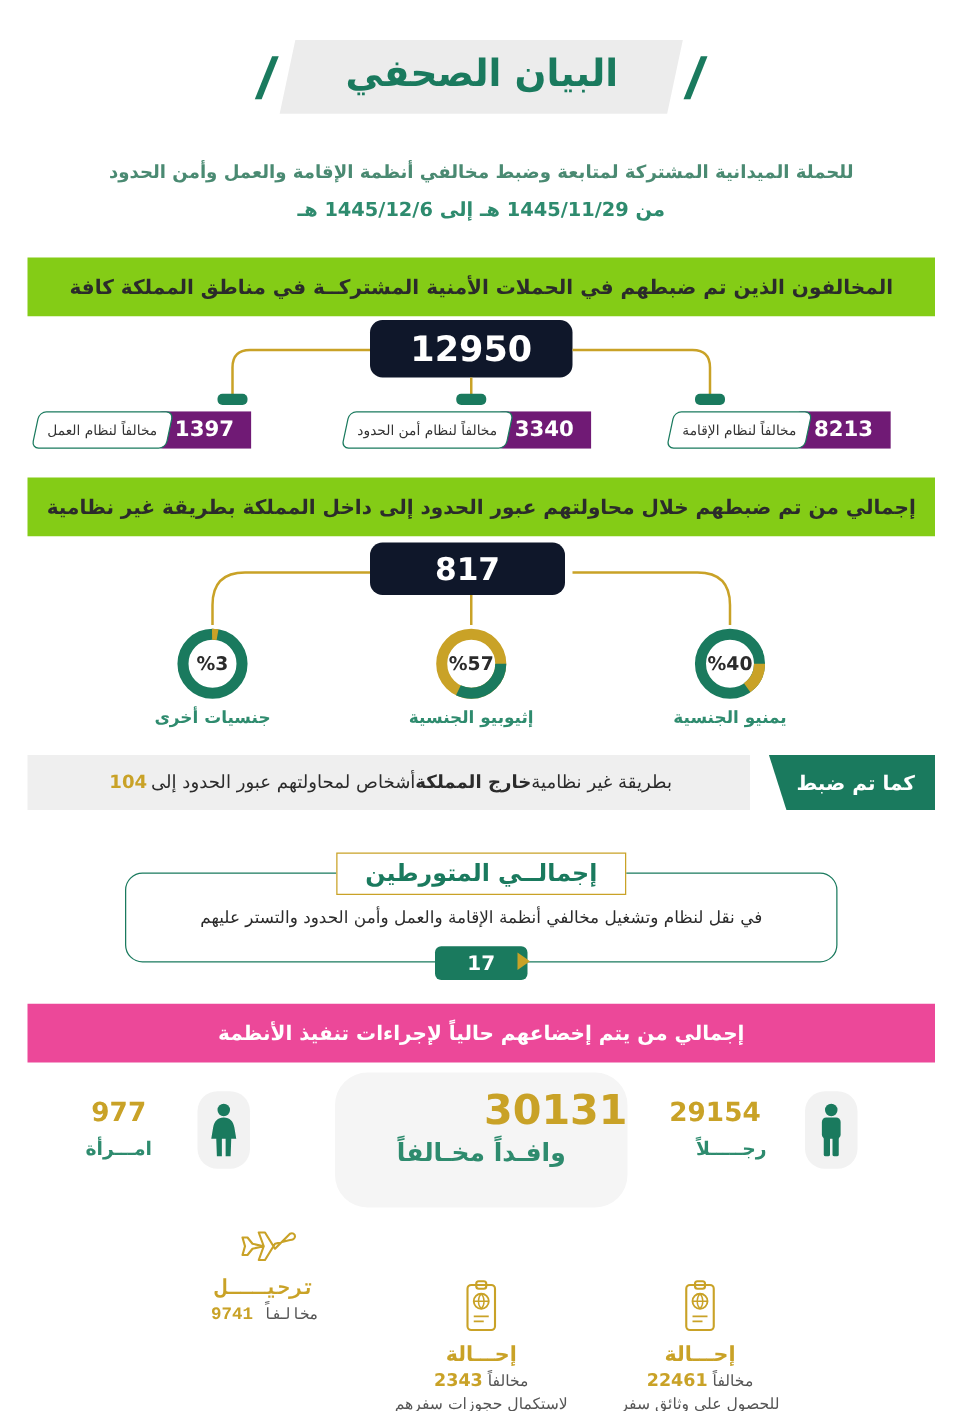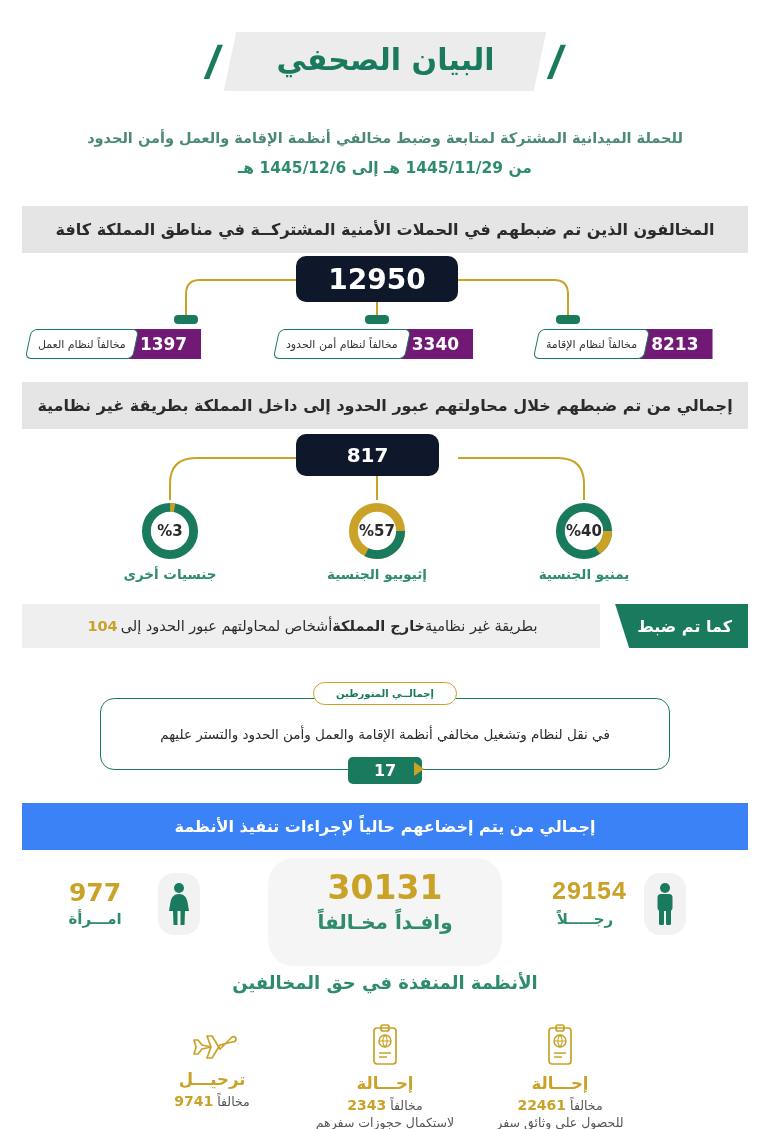--- a/index.html
+++ b/index.html
@@ -36,26 +36,26 @@
   
   .subtitle {
     position: absolute; top: 128px; left: 0; right: 0; text-align: center;
     color: #4a8a72; font-size: 14.5px; font-weight: bold; line-height: 1.5;
   }
   .subtitle .date { display: block; margin-top: 7px; color: #2e8b6e; font-size: 15.5px; }
 
   
   .band {
     position: absolute; left: 22px; right: 22px;
-    background: #e5e5e5; text-align: center;
+    background: #84cc16; text-align: center;
     color: #2b2b2b; font-size: 16px; font-weight: bold;
     padding: 12px 14px; line-height: 1.45;
   }
   .band.green {
-    background: #3b82f6; color: #ffffff;
+    background: #ec4899; color: #ffffff;
   }
 
   
   .pill {
     position: absolute; background: #0f172a; color: #fff;
     border-radius: 10px; text-align: center; font-weight: bold;
     display: flex; align-items: center; justify-content: center;
   }
 
   
@@ -109,22 +109,22 @@
   .inv-box {
     position: absolute; left: 100px; right: 100px; top: 698px; height: 72px;
     border: 1.5px solid #1a7a5e; border-radius: 14px;
     display: flex; align-items: center; justify-content: center;
     text-align: center; font-size: 13.5px; color: #2b2b2b; padding: 0 24px;
   }
   .inv-tag {
     position: absolute; top: 682px; left: 0; right: 0; display: flex; justify-content: center;
   }
   .inv-tag > span {
-    background: #ffffff; border: 1.5px solid #c9a227; border-radius: 12px;
-    padding: 5px 22px; color: #1a7a5e; font-weight: bold; font-size: 10px;
+    background: #ffffff; border: 1.5px solid #c9a227; border-radius: 0;
+    padding: 5px 22px; color: #1a7a5e; font-weight: bold; font-size: 19px;
   }
   .inv-num {
     position: absolute; top: 757px; left: 0; right: 0; display: flex; justify-content: center;
   }
   .inv-num > span {
     background: #1a7a5e; color: #fff; font-weight: bold; font-size: 16px;
     border-radius: 5px; padding: 4px 26px;
   }
   .inv-arrow {
     position: absolute; top: 762px; left: 414px;
@@ -132,33 +132,33 @@
     border-top: 7px solid transparent; border-bottom: 7px solid transparent;
     border-left: 10px solid #c9a227;
   }
 
   
   .stat-icon-box {
     position: absolute; width: 42px; height: 62px; background: #f2f2f2;
     border-radius: 16px; display: flex; align-items: center; justify-content: center;
   }
   .stat-num {
-    position: absolute; color: #c9a227; font-size: 25px; font-weight: bold;
+    position: absolute; color: #c9a227; font-size: 21px; font-weight: bold;
     text-align: center; white-space: nowrap;
   }
   .stat-lbl {
     position: absolute; color: #2e8b6e; font-size: 15px; font-weight: bold;
     text-align: center; white-space: nowrap;
   }
   .center-card {
     position: absolute; left: 268px; top: 858px; width: 234px; height: 108px;
     background: #f5f5f5; border-radius: 26px;
   }
   .center-num {
-    position: absolute; left: 268px; top: 868px; width: 234px; text-align: center;
+    position: absolute; left: 268px; top: 868px; width: 234px; text-align: right;
     color: #c9a227; font-size: 33px; font-weight: bold;
   }
   .center-lbl {
     position: absolute; left: 268px; top: 910px; width: 234px; text-align: center;
     color: #2e8b6e; font-size: 20px; font-weight: bold;
   }
 
   
   .bottom-title {
     position: absolute; top: 972px; left: 0; right: 0; text-align: center;
@@ -223,21 +223,21 @@
     <div class="num">8213</div>
     <div class="lbl">
       <span>مخالفاً لنظام الإقامة</span>
     </div>
   </div>
 
   <div class="band" style="top:382px;">
     <span>إجمالي من تم ضبطهم خلال محاولتهم عبور الحدود إلى </span><b>داخل المملكة</b><span> بطريقة غير نظامية</span>
   </div>
 
-  <div class="pill" style="left:296px; top:434px; width:143px; height:42px; font-size:20px;text-align:right;">
+  <div class="pill" style="left:296px; top:434px; width:156px; height:42px; font-size:25px;text-align:right;">
     <span>817</span>
   </div>
 
   <svg class="conn" width="770" height="1129">
     <path d="M377 476 L377 500" stroke="#c9a227" stroke-width="2" fill="none"></path>
     <path d="M296 458 L196 458 Q170 458 170 484 L170 500" stroke="#c9a227" stroke-width="2" fill="none"></path>
     <path d="M458 458 L558 458 Q584 458 584 484 L584 500" stroke="#c9a227" stroke-width="2" fill="none"></path>
   </svg>
 
   <div class="donut" style="left:139px; top:500px;">
@@ -308,26 +308,25 @@
   <div class="center-lbl">وافـداً مخـالفاً</div>
 
   <div class="stat-icon-box" style="left:644px; top:873px;">
     <svg width="26" height="44" viewBox="0 0 26 44">
       <circle cx="13" cy="6" r="5" fill="#1a7a5e"></circle>
       <rect x="5.5" y="12" width="15" height="17" rx="3.5" fill="#1a7a5e"></rect>
       <rect x="7" y="27" width="5" height="16" rx="1.5" fill="#1a7a5e"></rect>
       <rect x="14" y="27" width="5" height="16" rx="1.5" fill="#1a7a5e"></rect>
     </svg>
   </div>
-  <div class="stat-num" style="left:534px; top:878px; width:110px;font-family:Liberation Mono, monospace;">29154</div>
+  <div class="stat-num" style="left:517px; top:878px; width:110px;">29154</div>
   <div class="stat-lbl" style="left:530px; top:910px; width:110px;">رجـــــلاً</div>
 
-  <div class="bottom-title">الأنظمة المنفذة في حق المخالفين</div>
-
-  <div class="act" style="left:112px; top:1018px;">
+
+  <div class="act" style="left:112px; top:968px;font-family:Liberation Mono, monospace;">
     <div class="ico">
       <svg width="52" height="40" viewBox="0 0 52 40">
         <path d="M46 13c2-1 4 0 4 2s-2 3-4 3l-12 3-8 13h-5l4-11-9 2-4 5h-4l2-7-2-7h4l4 5 9 2-4-11h5l8 13z" fill="none" stroke="#c9a227" stroke-width="1.7" stroke-linejoin="round"></path>
       </svg>
     </div>
     <div class="h">ترحيـــل</div>
     <div class="sub">
       <span>مخالفاً</span>
       <span class="n">9741</span>
     </div>

